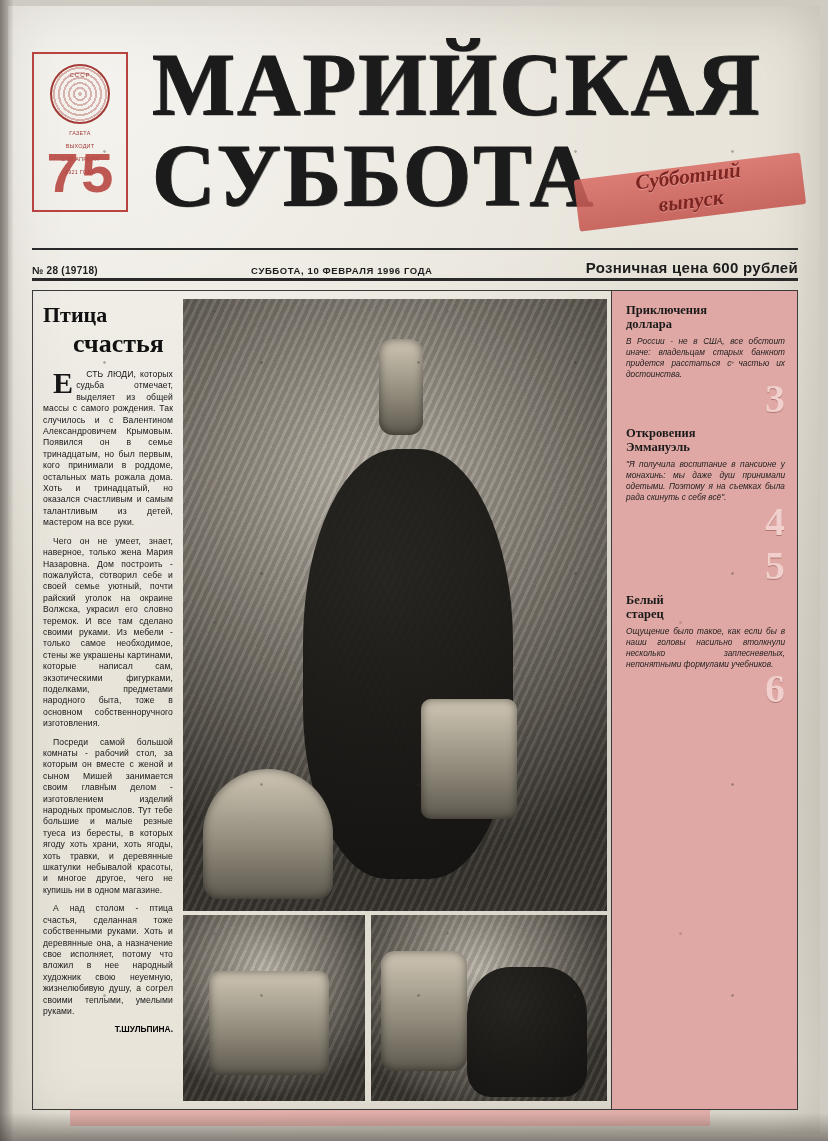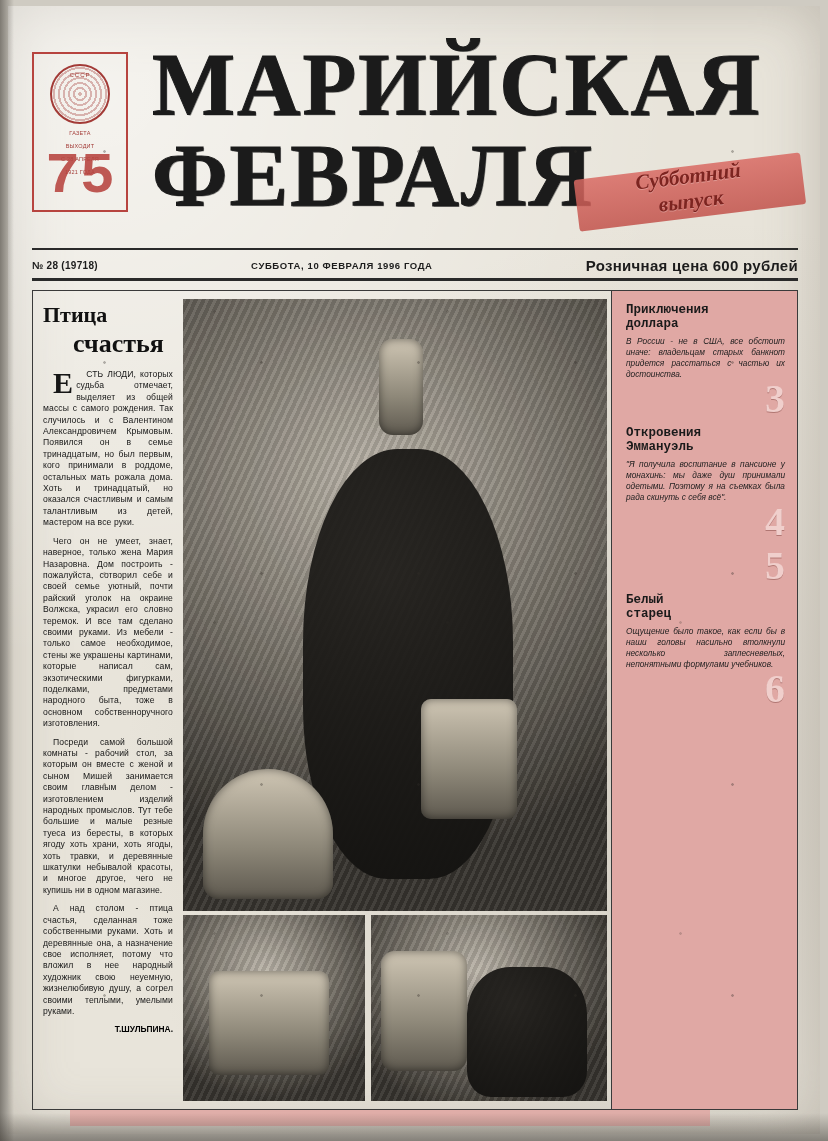--- a/index.html
+++ b/index.html
@@ -77,21 +77,21 @@
     font-family:"Liberation Serif",serif;font-style:italic;font-weight:bold;
     color:#7d2420;font-size:21px;line-height:25px;
     text-shadow:0 1px 0 rgba(255,255,255,.25);
   }
   
   .rule{position:absolute;left:24px;width:766px;background:#2a2a2a;height:2px;}
   .rule.r1{top:242px;}
   .rule.r2{top:272px;height:3px;}
   .issueline{
     position:absolute;left:24px;top:248px;width:766px;height:22px;
-    display:flex;align-items:center;justify-content:space-between;
+    display:flex;align-items:flex-end;justify-content:space-between;
     font-size:10px;color:#1c1c1c;font-weight:bold;letter-spacing:.3px;
   }
   .issueline .center{font-size:9.5px;letter-spacing:.6px;font-weight:bold;}
   .issueline .right{font-size:15px;}
   
   .frame{
     position:absolute;left:24px;top:284px;width:766px;height:820px;
     border:1px solid #3a3a3a;box-sizing:border-box;
     display:flex;
   }
@@ -141,21 +141,21 @@
     background:radial-gradient(circle at 40% 30%, rgba(30,28,25,.92), rgba(20,19,17,.98));
   }
   .ph-vessel{
     position:absolute;border-radius:10px;
     background:linear-gradient(180deg,#cfc6b4,#8e8879 60%,#5e594f);
     box-shadow:inset 0 0 10px rgba(0,0,0,.5);
   }
   
   .rail-item{margin-bottom:10px;position:relative;}
   .rail-title{
-    font-family:Liberation Mono, monospace;font-weight:bold;
+    font-family:Liberation Serif, serif;font-weight:bold;
     font-size:12.5px;line-height:14px;color:#1a1a1a;
   }
   .rail-text{
     margin-top:5px;font-size:8.3px;line-height:11px;color:#1d1d1d;
     font-style:italic;text-align:justify;
   }
   .rail-num{
     font-family:"Liberation Serif",serif;font-weight:bold;
     font-size:40px;line-height:34px;color:#f0cfcc;
     text-align:right;margin-top:2px;
@@ -200,21 +200,21 @@
       <div class="seal"></div>
       <div class="small">ГАЗЕТА</div>
       <div class="small">ВЫХОДИТ</div>
       <div class="small">С 28 АПРЕЛЯ</div>
       <div class="small">1921 ГОДА</div>
       <div class="big75">75</div>
     </div>
 
     <div class="title-wrap">
       <div class="title-line title-1">МАРИЙСКАЯ</div>
-      <div class="title-line title-2">ФЕВРАЛЯ</div>
+      <div class="title-line title-2">СУББОТА</div>
       <div class="stamp">
         <div class="band"></div>
         <div class="txt">
           <div>Субботний</div>
           <div>выпуск</div>
         </div>
       </div>
     </div>
   </div>
 

